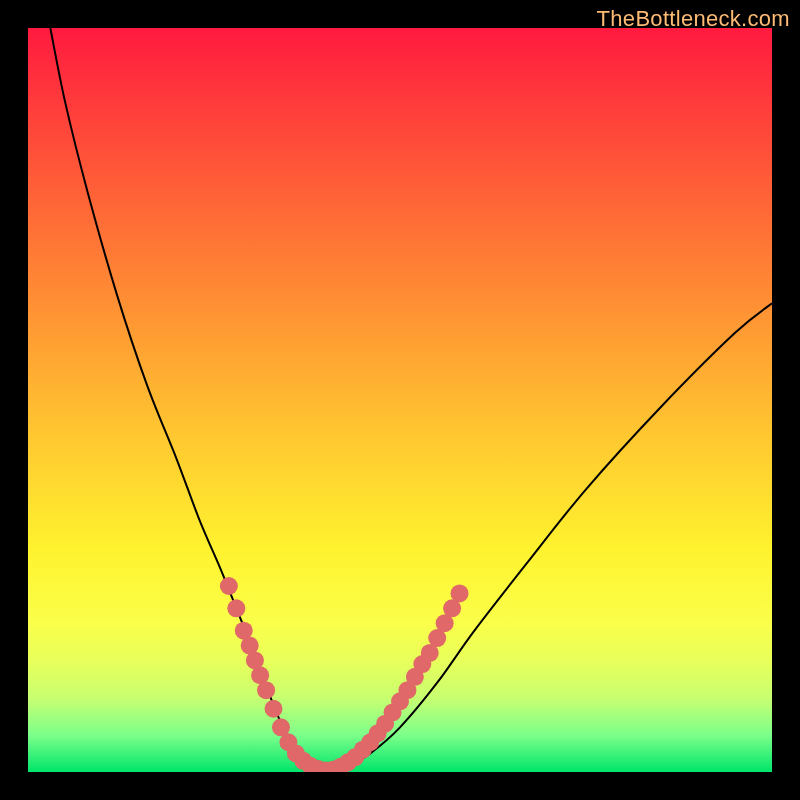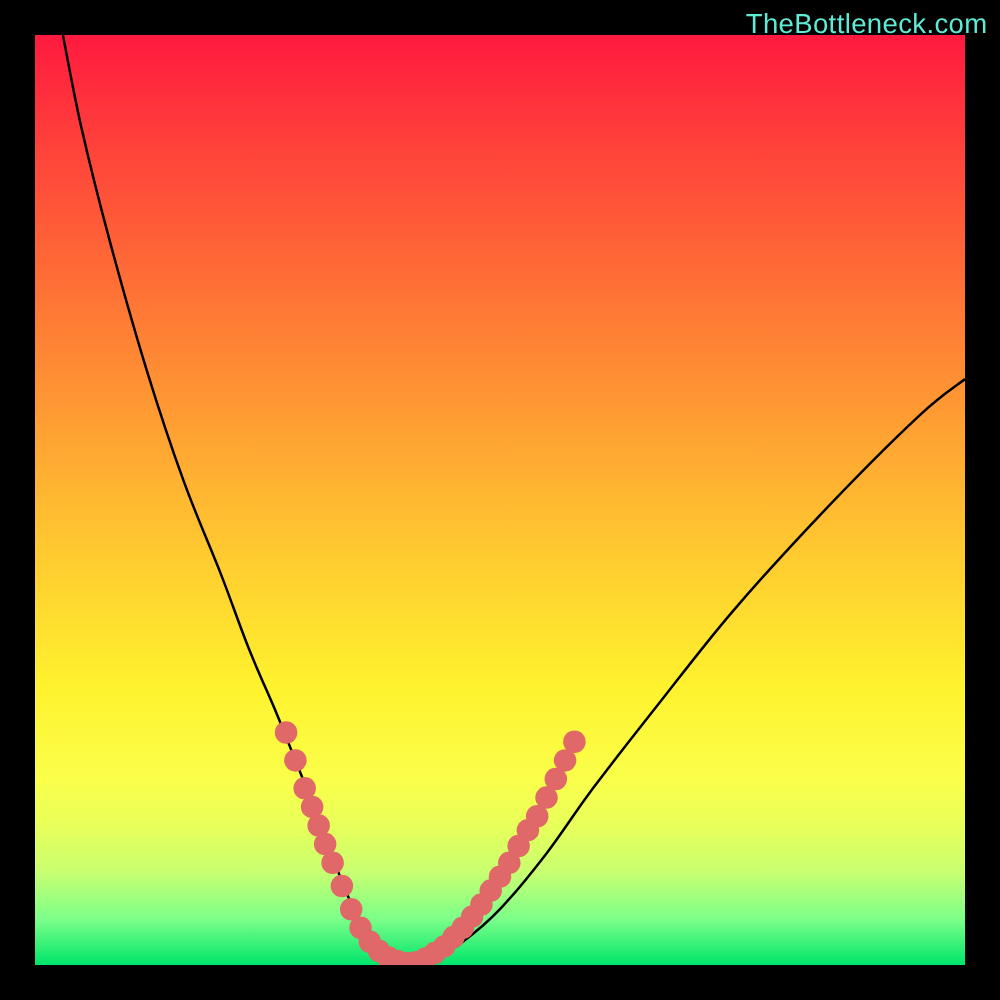--- a/index.html
+++ b/index.html
@@ -27,21 +27,21 @@
       #faff4a 80%,
       #e8ff5a 85%,
       #c8ff70 90%,
       #7dff8a 95%,
       #00e56a 100%);
   }
   .watermark {
     position: absolute;
     top: 6px;
     right: 10px;
-    color: #5eead4;
+    color: #fdba74;
     font-size: 22px;
     font-weight: 500;
     letter-spacing: 0.3px;
     z-index: 10;
     margin-left: 36px;
   }
   svg.plot {
     position: absolute;
     left: 0;
     top: 0;

